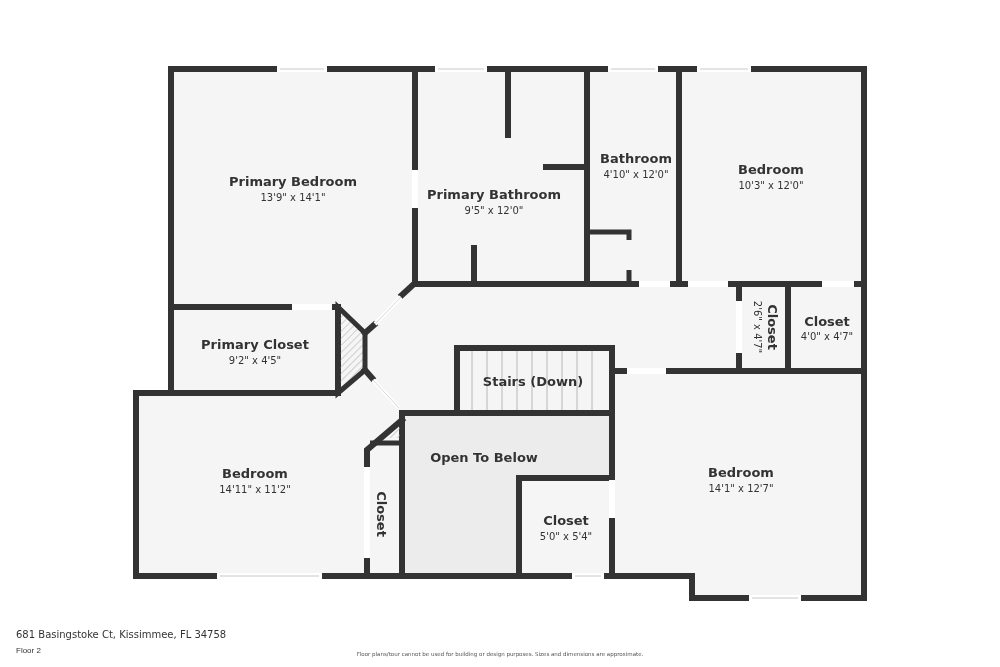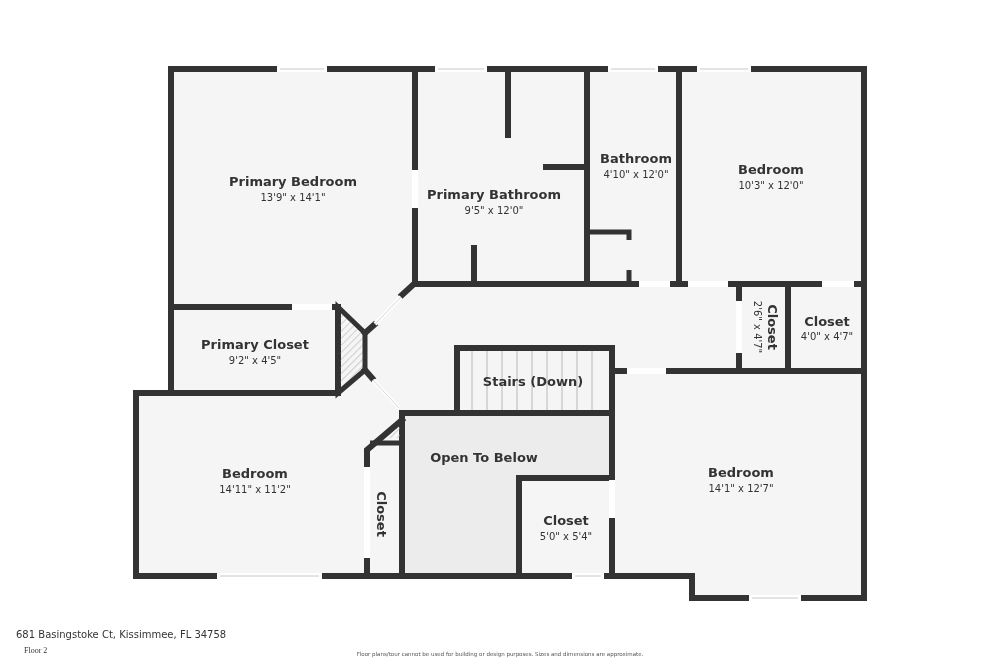--- a/index.html
+++ b/index.html
@@ -8,21 +8,21 @@
   .wall { stroke: #333333; stroke-width: 6; stroke-linecap: square; fill: none; }
   .thin { stroke: #333333; stroke-width: 5; fill: none; }
   .floor { fill: #f5f5f5; }
   .floor-dark { fill: #ececec; }
   .opening { stroke: #ffffff; stroke-width: 6; }
   .win-line { stroke: #c8c8c8; stroke-width: 1; }
   .stair-line { stroke: #b8b8b8; stroke-width: 1; }
   .room-name { font-family: "DejaVu Sans", sans-serif; font-size: 13px; font-weight: bold; fill: #333333; text-anchor: middle; }
   .room-dim { font-family: "DejaVu Sans", sans-serif; font-size: 10px; fill: #333333; text-anchor: middle; }
   .footer-addr { position: absolute; left: 16px; top: 629px; font-size: 10px; color: #333; font-family: "DejaVu Sans", sans-serif; }
-  .footer-floor { position: absolute; left: 24px; top: 646px; font-size: 8px; color: #333; font-family: Liberation Serif, serif; }
+  .footer-floor { position: absolute; left: 16px; top: 646px; font-size: 8px; color: #333; font-family: Liberation Sans, sans-serif; }
   .footer-disclaimer { position: absolute; left: 0; width: 1000px; top: 651px; text-align: center; font-size: 5.5px; color: #555; font-family: "DejaVu Sans", sans-serif; }
 </style>
 </head>
 <body>
 
 <svg id="plan" viewBox="0 0 1000 667" xmlns="http://www.w3.org/2000/svg">
   <defs>
     <pattern id="hatch" patternUnits="userSpaceOnUse" width="5" height="5" patternTransform="rotate(45)">
       <line x1="0" y1="0" x2="0" y2="5" stroke="#aaaaaa" stroke-width="1"></line>
     </pattern>

